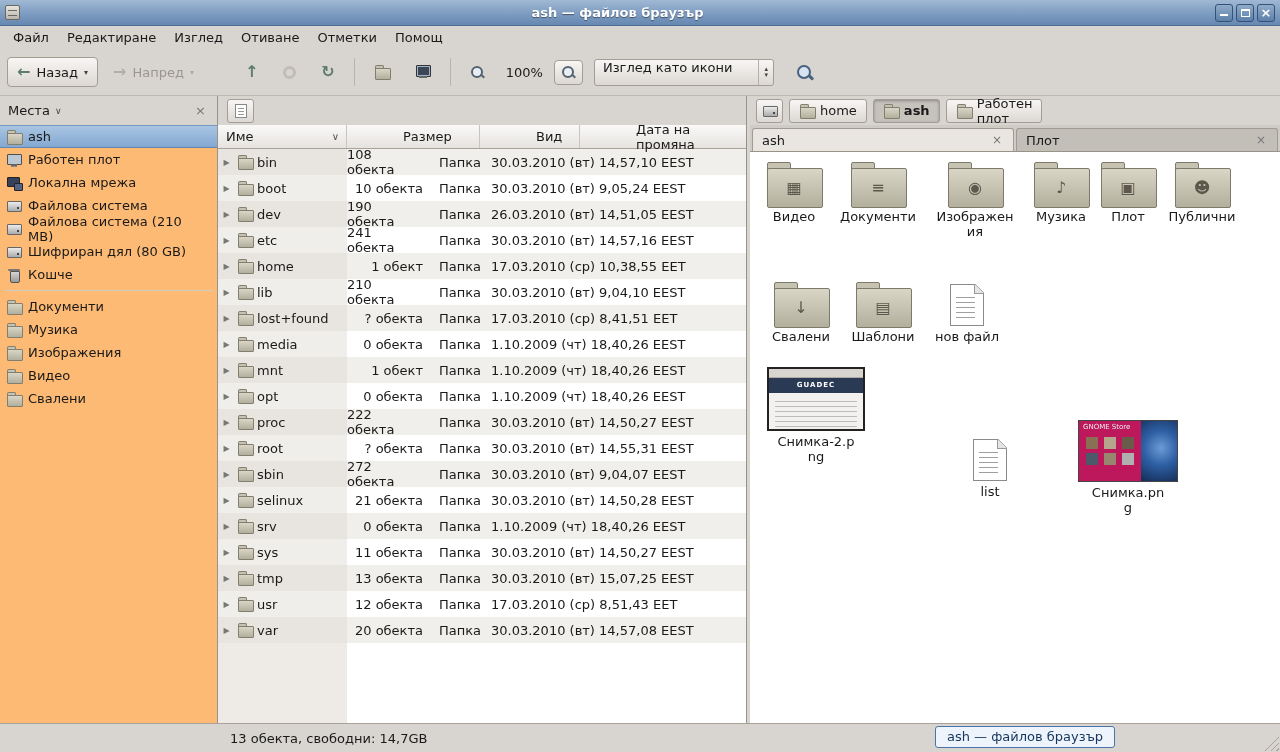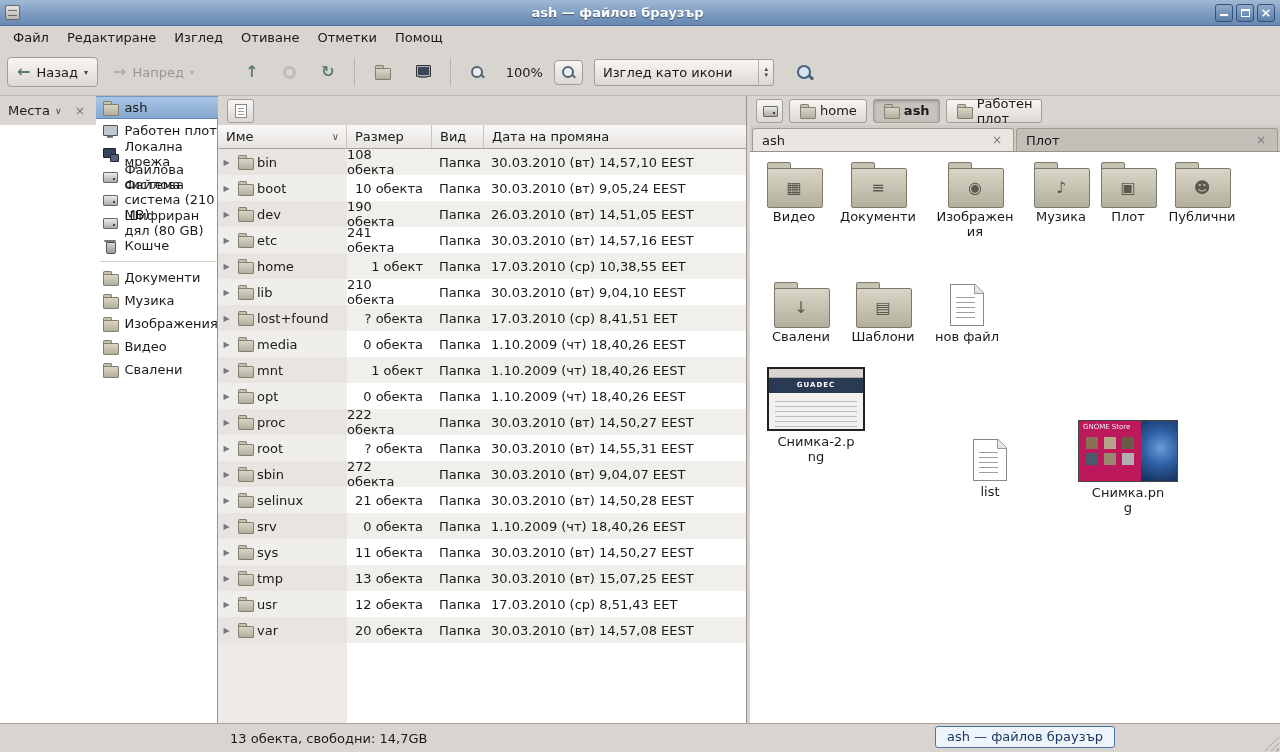--- a/index.html
+++ b/index.html
@@ -35,53 +35,53 @@
   .tbtn.disabled .arrow-glyph { color:#b3aea8; }
   .arrow-glyph { font-size:16px; font-weight:bold; color:#5e7d6b; line-height:1; }
   .caret { font-size:8px; color:#444; }
   .disabled .caret { color:#aaa; }
   .tsep { width:1px; height:28px; background:#b8b3ac; margin:0 4px; }
   .stop-circle { width:13px; height:13px; border:3px solid #c1bcb6; border-radius:50%; }
   .zoom-value { padding:0 6px; }
   .zi { width:15px; height:15px; position:relative; }
   .zi::before { content:""; position:absolute; left:1px; top:1px; width:8px; height:8px; border:2px solid #55636f; border-radius:50%; background:#e8eef4; }
   .zi::after { content:""; position:absolute; left:10px; top:10px; width:5px; height:2px; background:#55636f; transform:rotate(45deg); }
-  .view-select { width:180px; height:27px; display:flex; align-items:center; padding:0 0 0 8px; border:1px solid #a39d96; border-radius:3px;
+  .view-select { width:180px; height:27px; display:flex; align-items:flex-start; padding:0 0 0 8px; border:1px solid #a39d96; border-radius:3px;
     background:linear-gradient(#f8f6f4,#dcd8d3); margin-left:6px; }
   .view-select > span:first-child { flex:1; }
   .spin { display:flex; flex-direction:column; justify-content:center; font-size:7px; line-height:6px; color:#444; border-left:1px solid #b5b0aa; padding:0 5px; height:25px; }
   .mag { width:19px; height:19px; position:relative; }
   .mag::before { content:""; position:absolute; left:2px; top:2px; width:10px; height:10px; border:2px solid #47617f; border-radius:50%; background:#d7e4f0; }
   .mag::after { content:""; position:absolute; left:13px; top:13px; width:6px; height:3px; background:#47617f; transform:rotate(45deg); border-radius:1px; }
 
   
   .main { flex:1; display:flex; min-height:0; }
 
   
-  .sidebar { width:218px; flex:0 0 218px; display:flex; flex-direction:row; border-right:1px solid #989288; background:#ffffff; }
+  .sidebar { width:218px; flex:0 0 218px; display:flex; flex-direction:column; border-right:1px solid #989288; background:#fdba74; }
   .side-header { height:29px; flex:0 0 29px; background:#d8d4d0; display:flex; align-items:center; gap:5px; padding:0 8px; }
   .side-caret { font-size:9px; color:#444; }
   .side-header-spacer { flex:1; }
   .side-close { color:#777; font-size:13px; padding:0 3px; }
   .side-item { height:23px; display:flex; align-items:center; gap:6px; padding:0 6px; }
   .side-item.selected { background:linear-gradient(#a9c5e3,#83a8d1); border-top:1px solid #7297c1; border-bottom:1px solid #6186b2; }
   .side-sep { height:9px; position:relative; }
   .side-sep::after { content:""; position:absolute; left:4px; right:4px; top:4px; height:1px; background:#cfcbc5; }
 
   
   .splitter { width:3px; flex:0 0 3px; background:#d8d4d0; }
 
   
   .middle { width:529px; flex:0 0 529px; display:flex; flex-direction:column; border-right:1px solid #989288; background:#fff; }
   .mid-top { height:29px; flex:0 0 29px; background:#d8d4d0; display:flex; align-items:center; padding:0 9px; }
   .small-btn { width:27px; height:24px; border:1px solid #a39d96; border-radius:3px; background:linear-gradient(#f8f6f4,#dcd8d3); display:flex; align-items:center; justify-content:center; }
   .note-icon { width:12px; height:14px; background:#fff; border:1px solid #888; position:relative; }
   .note-icon::before { content:""; position:absolute; left:2px; right:2px; top:3px; height:1px; background:#999; box-shadow:0 3px 0 #999,0 6px 0 #999; }
 
-  .filelist-header { height:24px; flex:0 0 24px; display:flex; background:linear-gradient(#faf9f8,#e6e3df); border-bottom:1px solid #a8a29a; }
+  .filelist-header { height:24px; flex:0 0 24px; display:flex; background:linear-gradient(#faf9f8,#e6e3df); border-bottom:1px solid #a8a29a;gap:48px; }
   .hcell { display:flex; align-items:center; padding:0 8px; border-right:1px solid #c9c4bd; position:relative; }
   .hc0 { width:129px; flex:0 0 129px; }
   .hc1 { width:85px; flex:0 0 85px; }
   .hc2 { width:52px; flex:0 0 52px;text-align:right; }
   .hc3 { flex:1; border-right:none; }
   .sortind { position:absolute; right:7px; font-size:10px; color:#555; }
 
   .filelist-body { flex:1; min-height:0; overflow:hidden; background:linear-gradient(90deg,#eeebe7 0,#eeebe7 129px,#ffffff 129px); }
   .frow { display:flex; height:26px; align-items:center; }
   .frow.r-even { background:#f1efec; }

